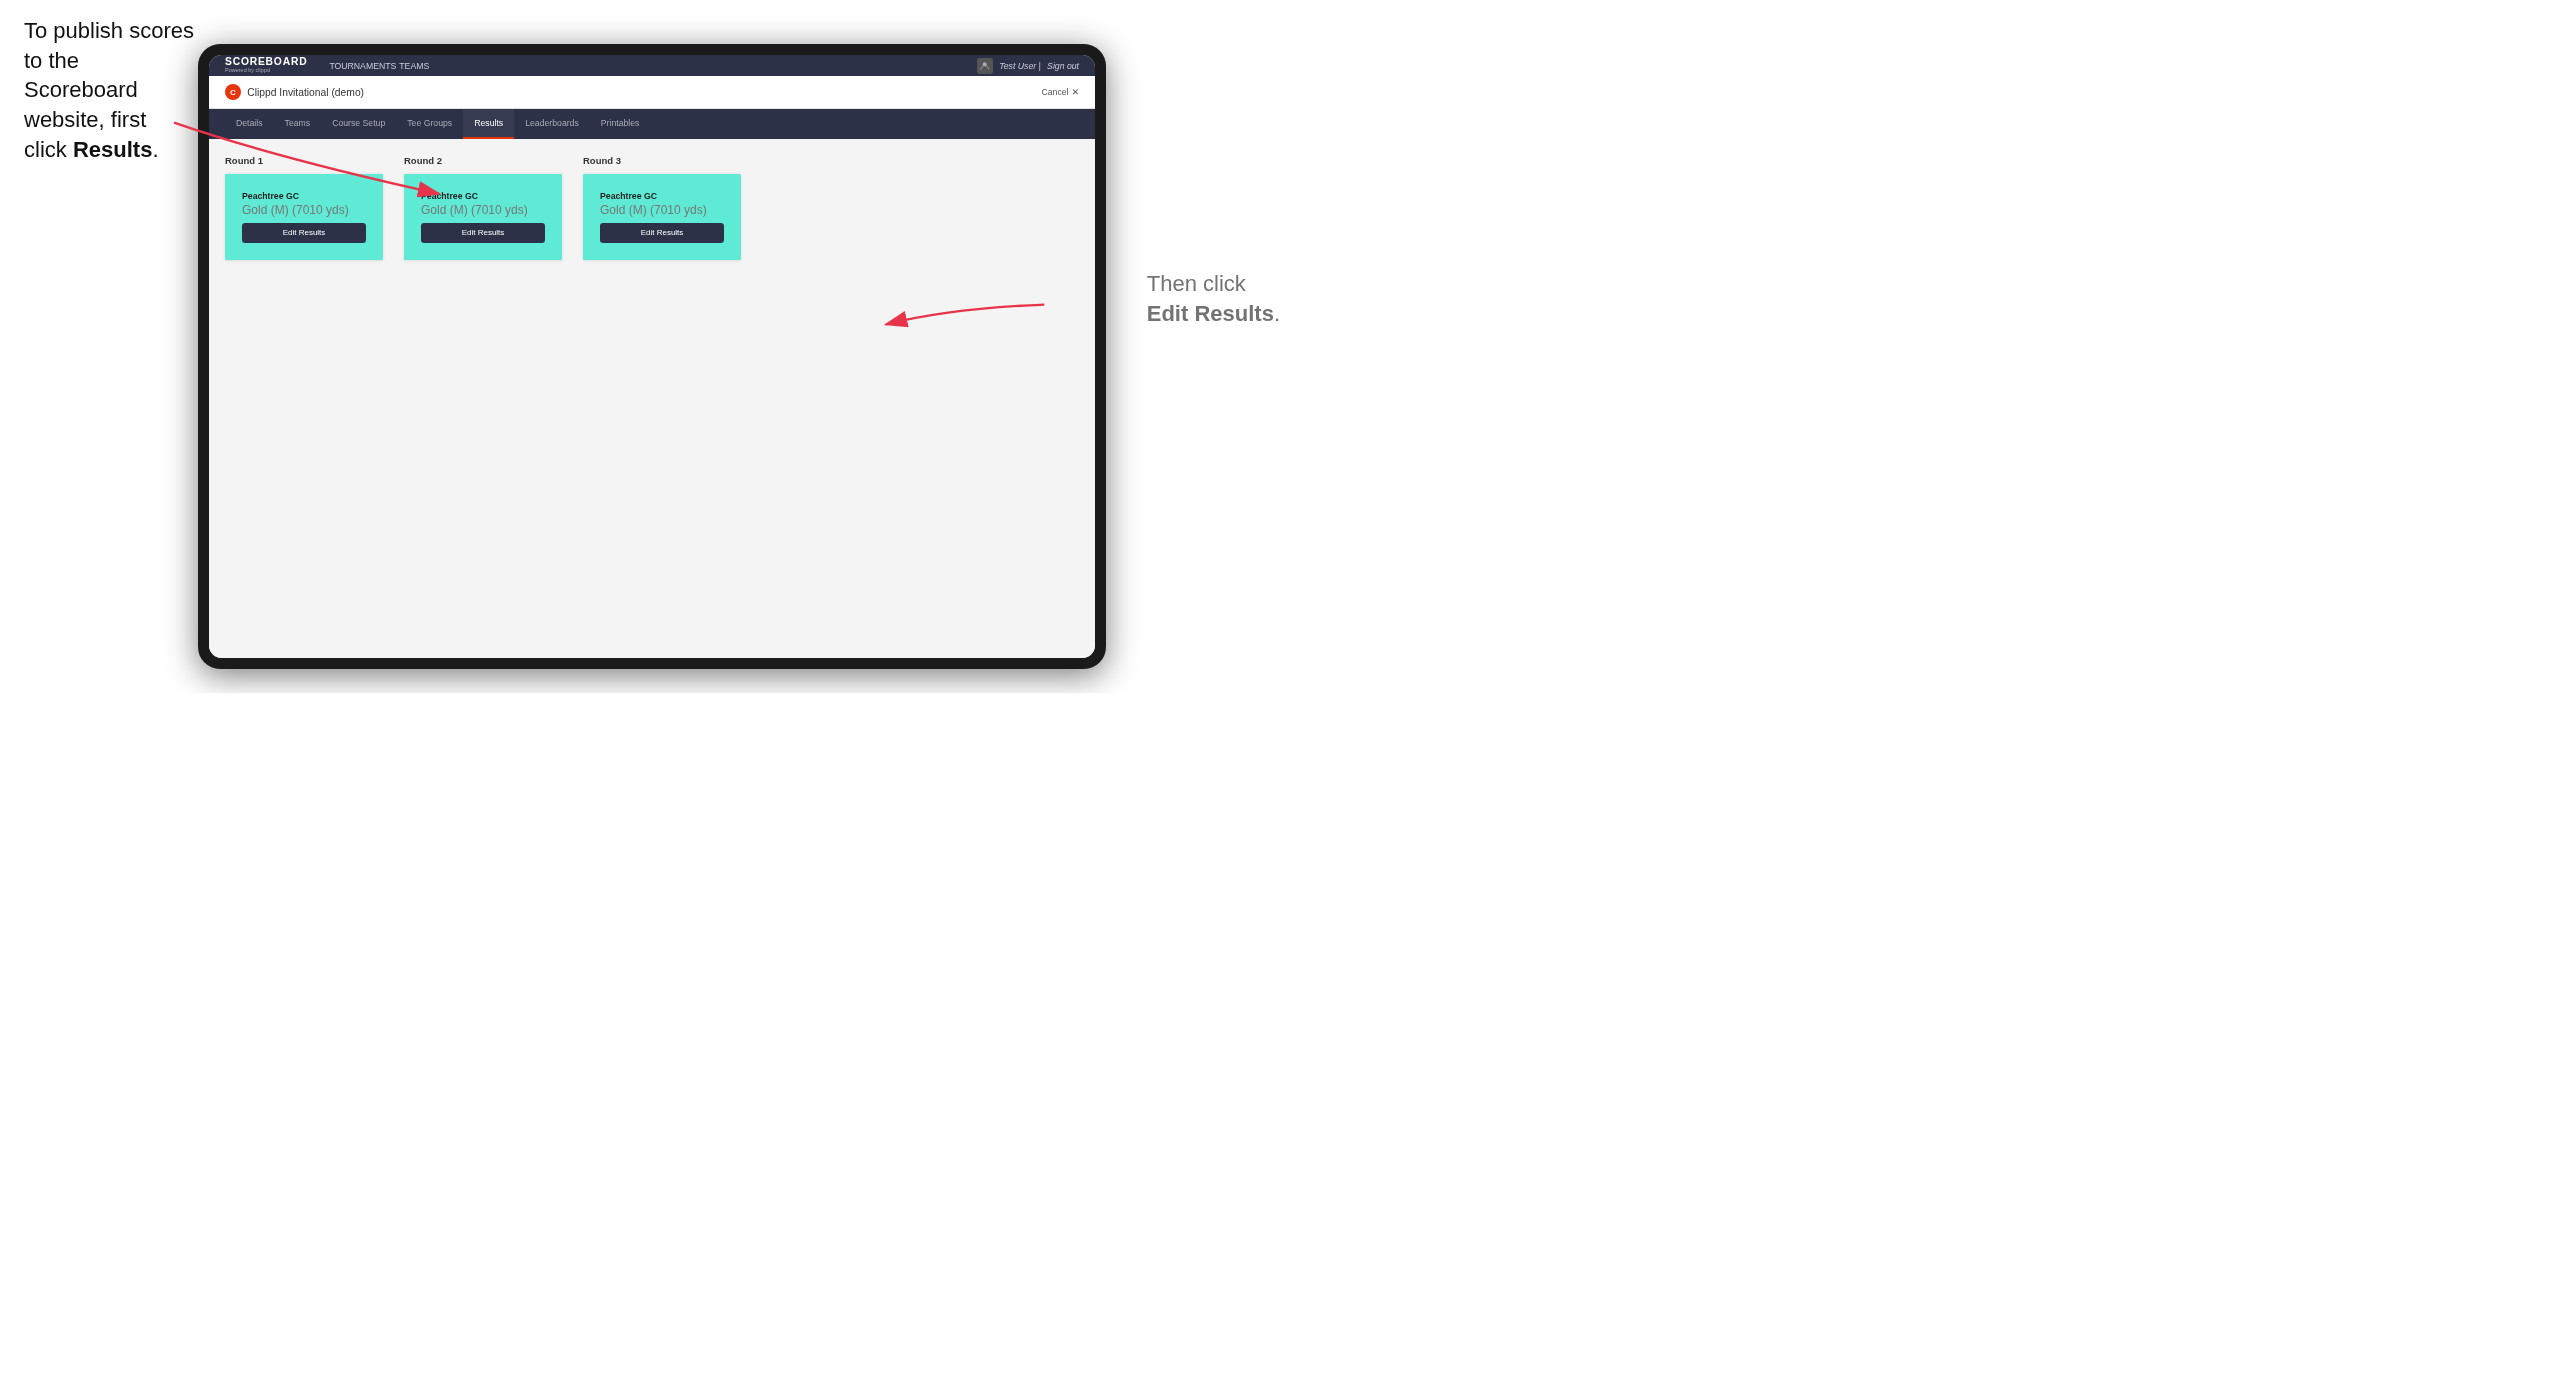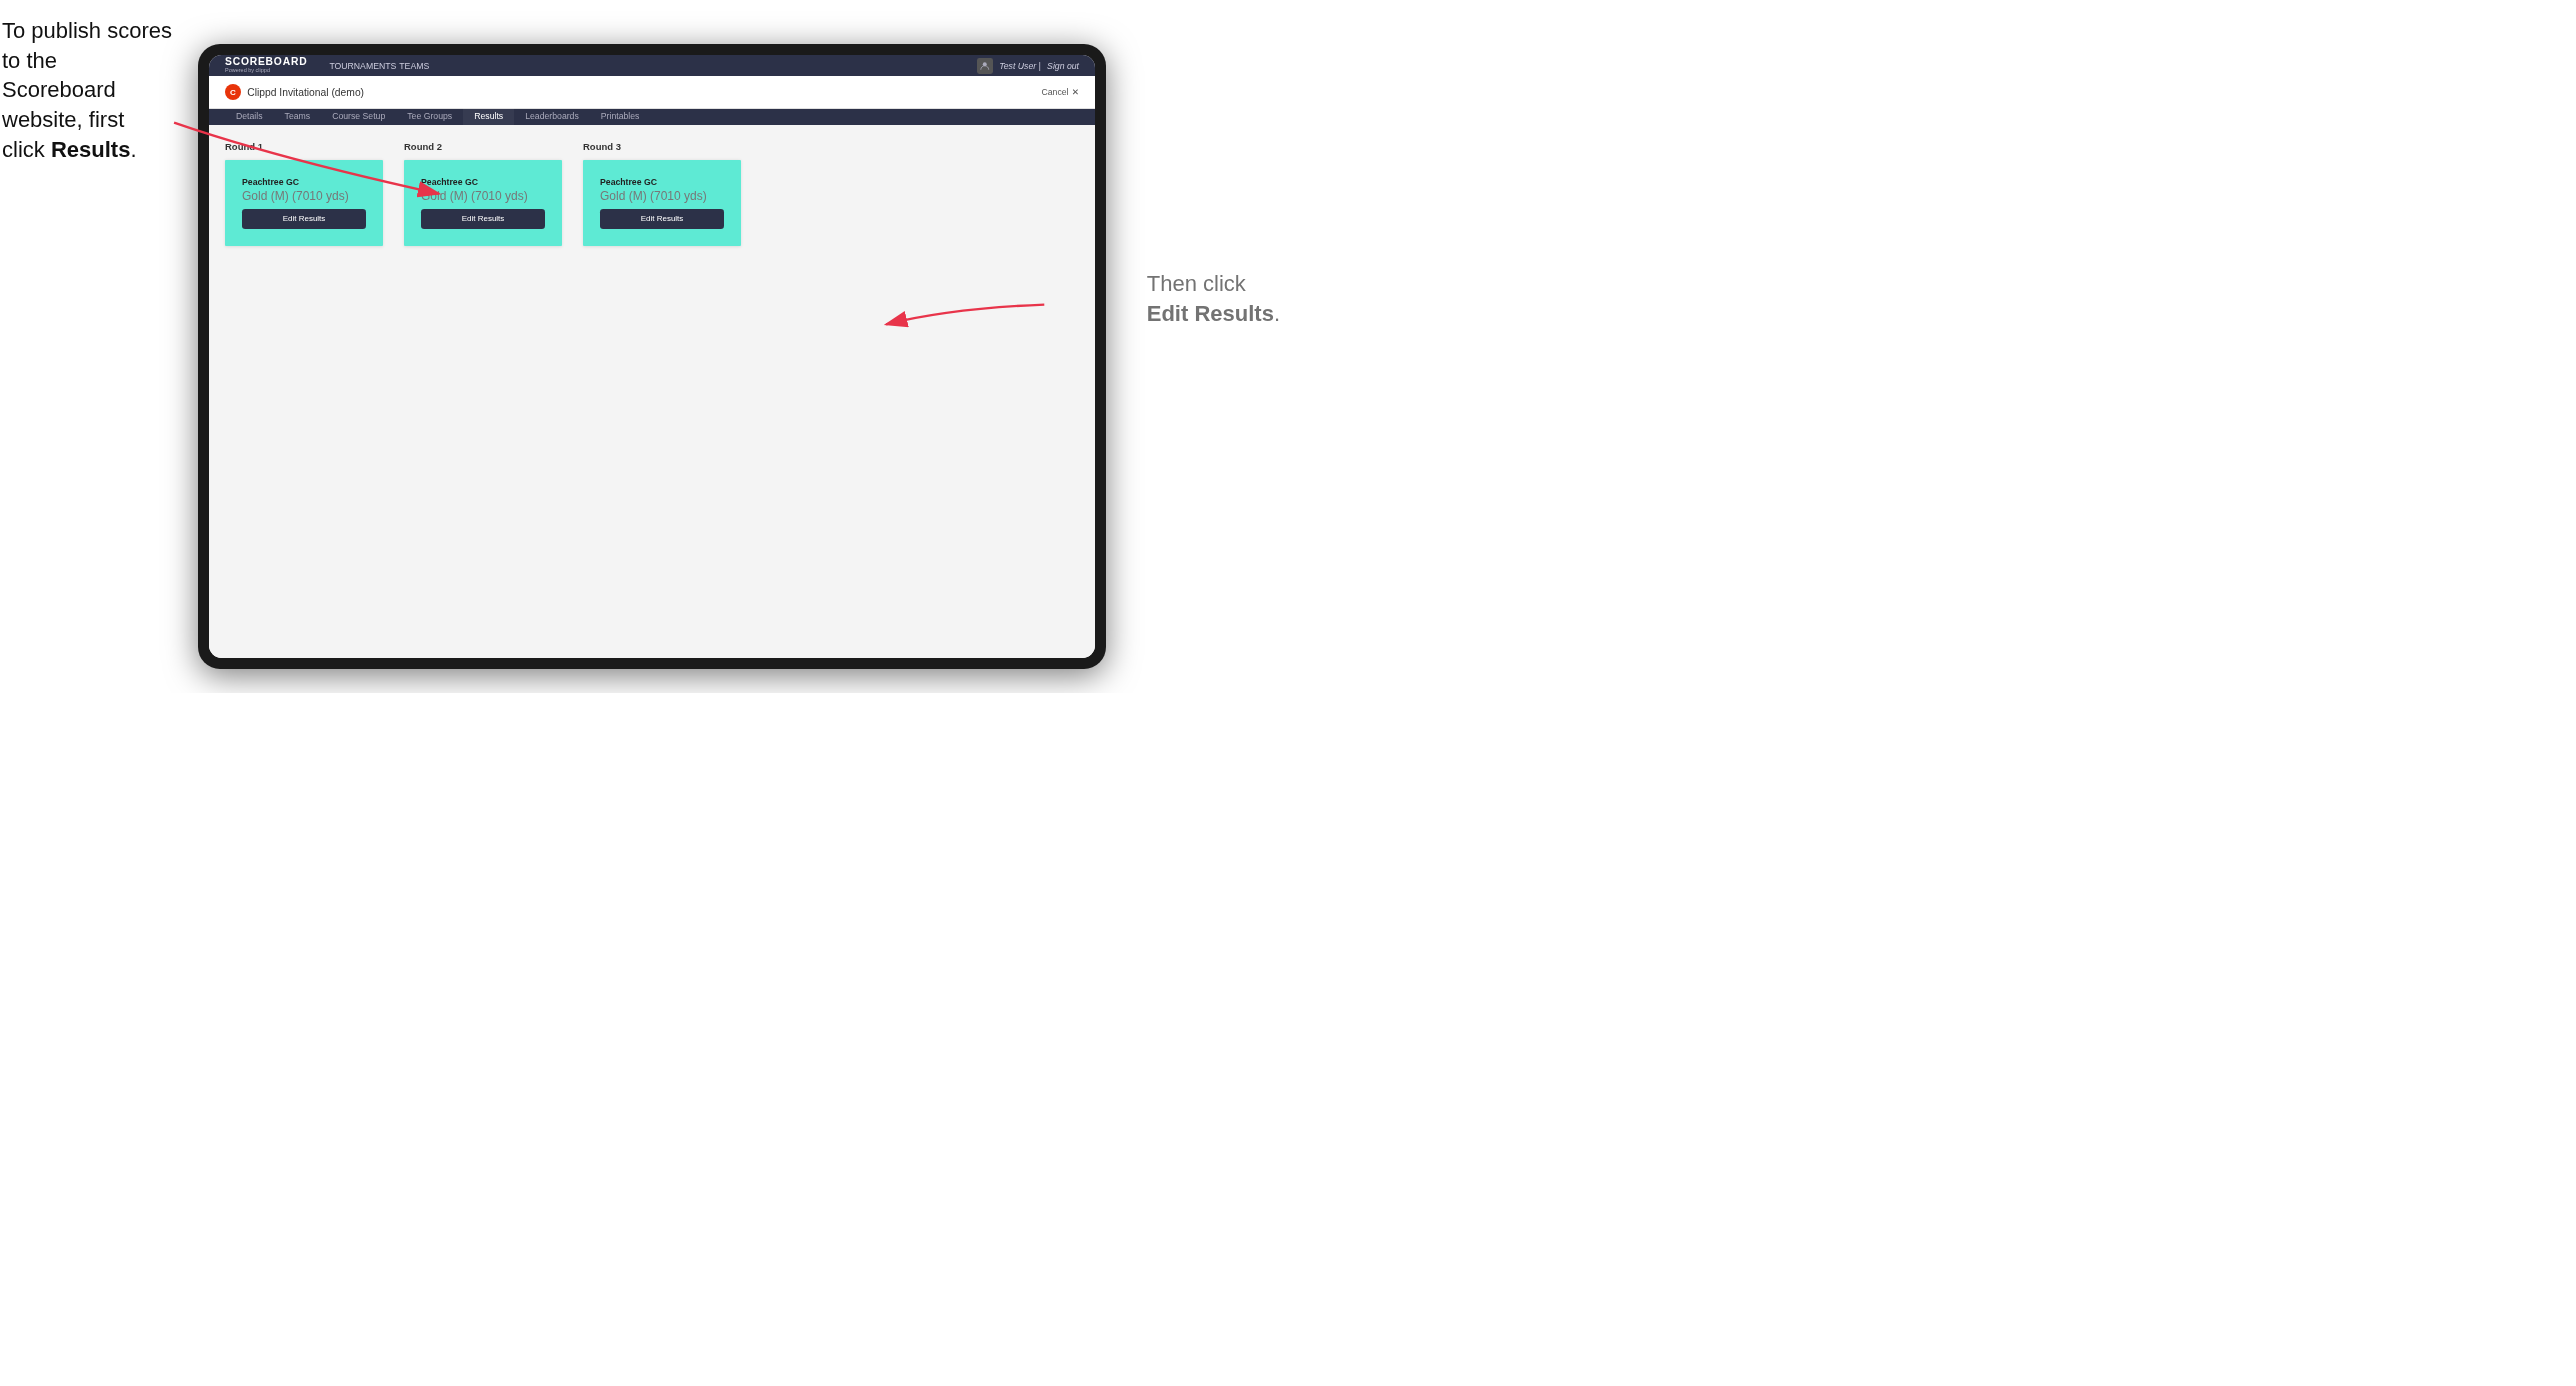--- a/index.html
+++ b/index.html
@@ -9,21 +9,21 @@
       width: 1288px;
       height: 693px;
       position: relative;
       overflow: hidden;
     }
 
     
     .instruction-text {
       position: absolute;
       top: 16px;
-      left: 2px;
+      left: 24px;
       font-size: 22px;
       line-height: 1.35;
       color: #111;
       max-width: 174px;
       z-index: 10;
     }
     .instruction-text strong {
       font-weight: 700;
     }
 
@@ -164,21 +164,21 @@
       align-items: center;
       gap: 3.2px;
     }
 
     
     .tab-bar {
       background: #2c3148;
       display: flex;
       align-items: center;
       padding: 0 16px;
-      height: 16px;
+      height: 30px;
       flex-shrink: 0;
     }
     .tab-item {
       padding: 0 11px;
       height: 30px;
       display: flex;
       align-items: center;
       font-size: 8.7px;
       color: #aab;
       cursor: pointer;

